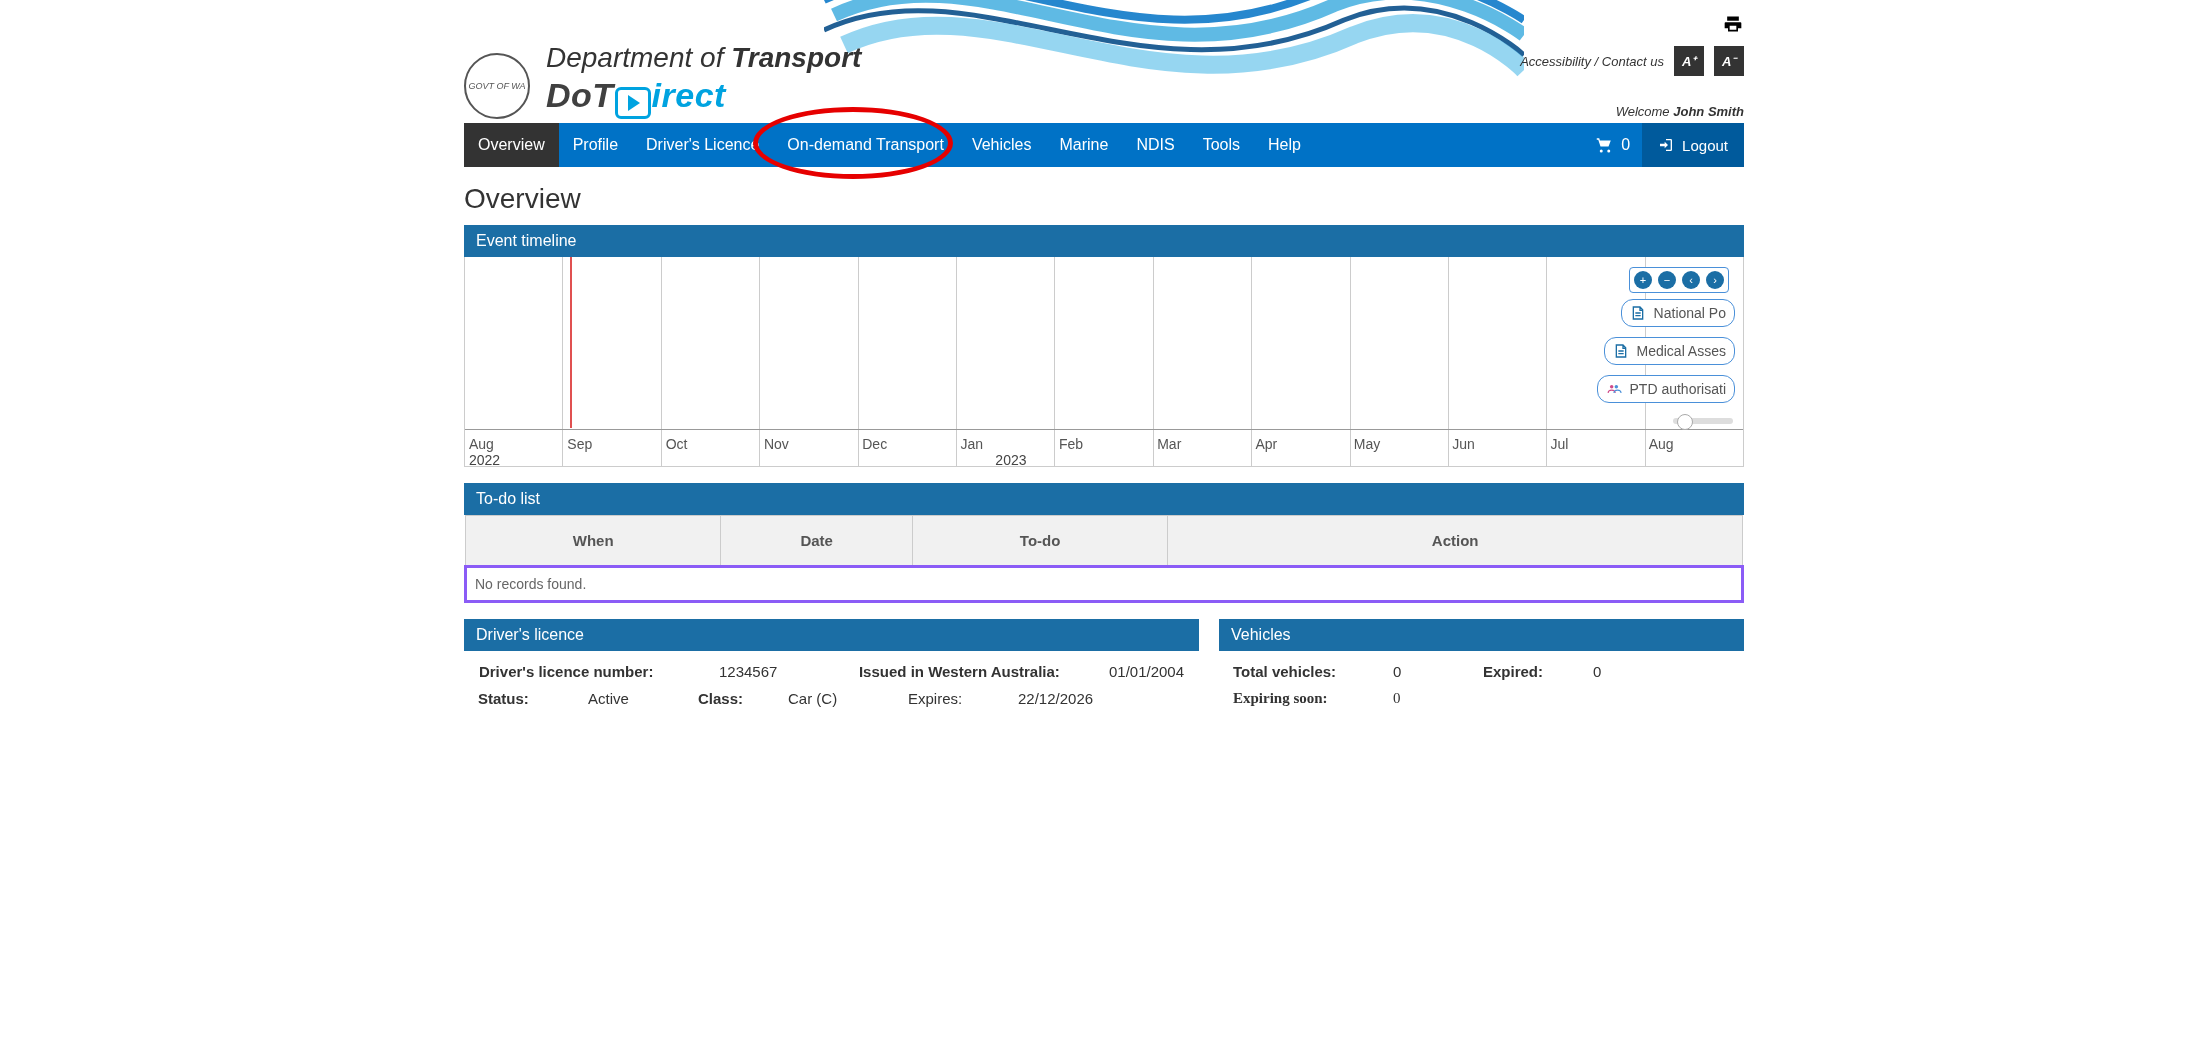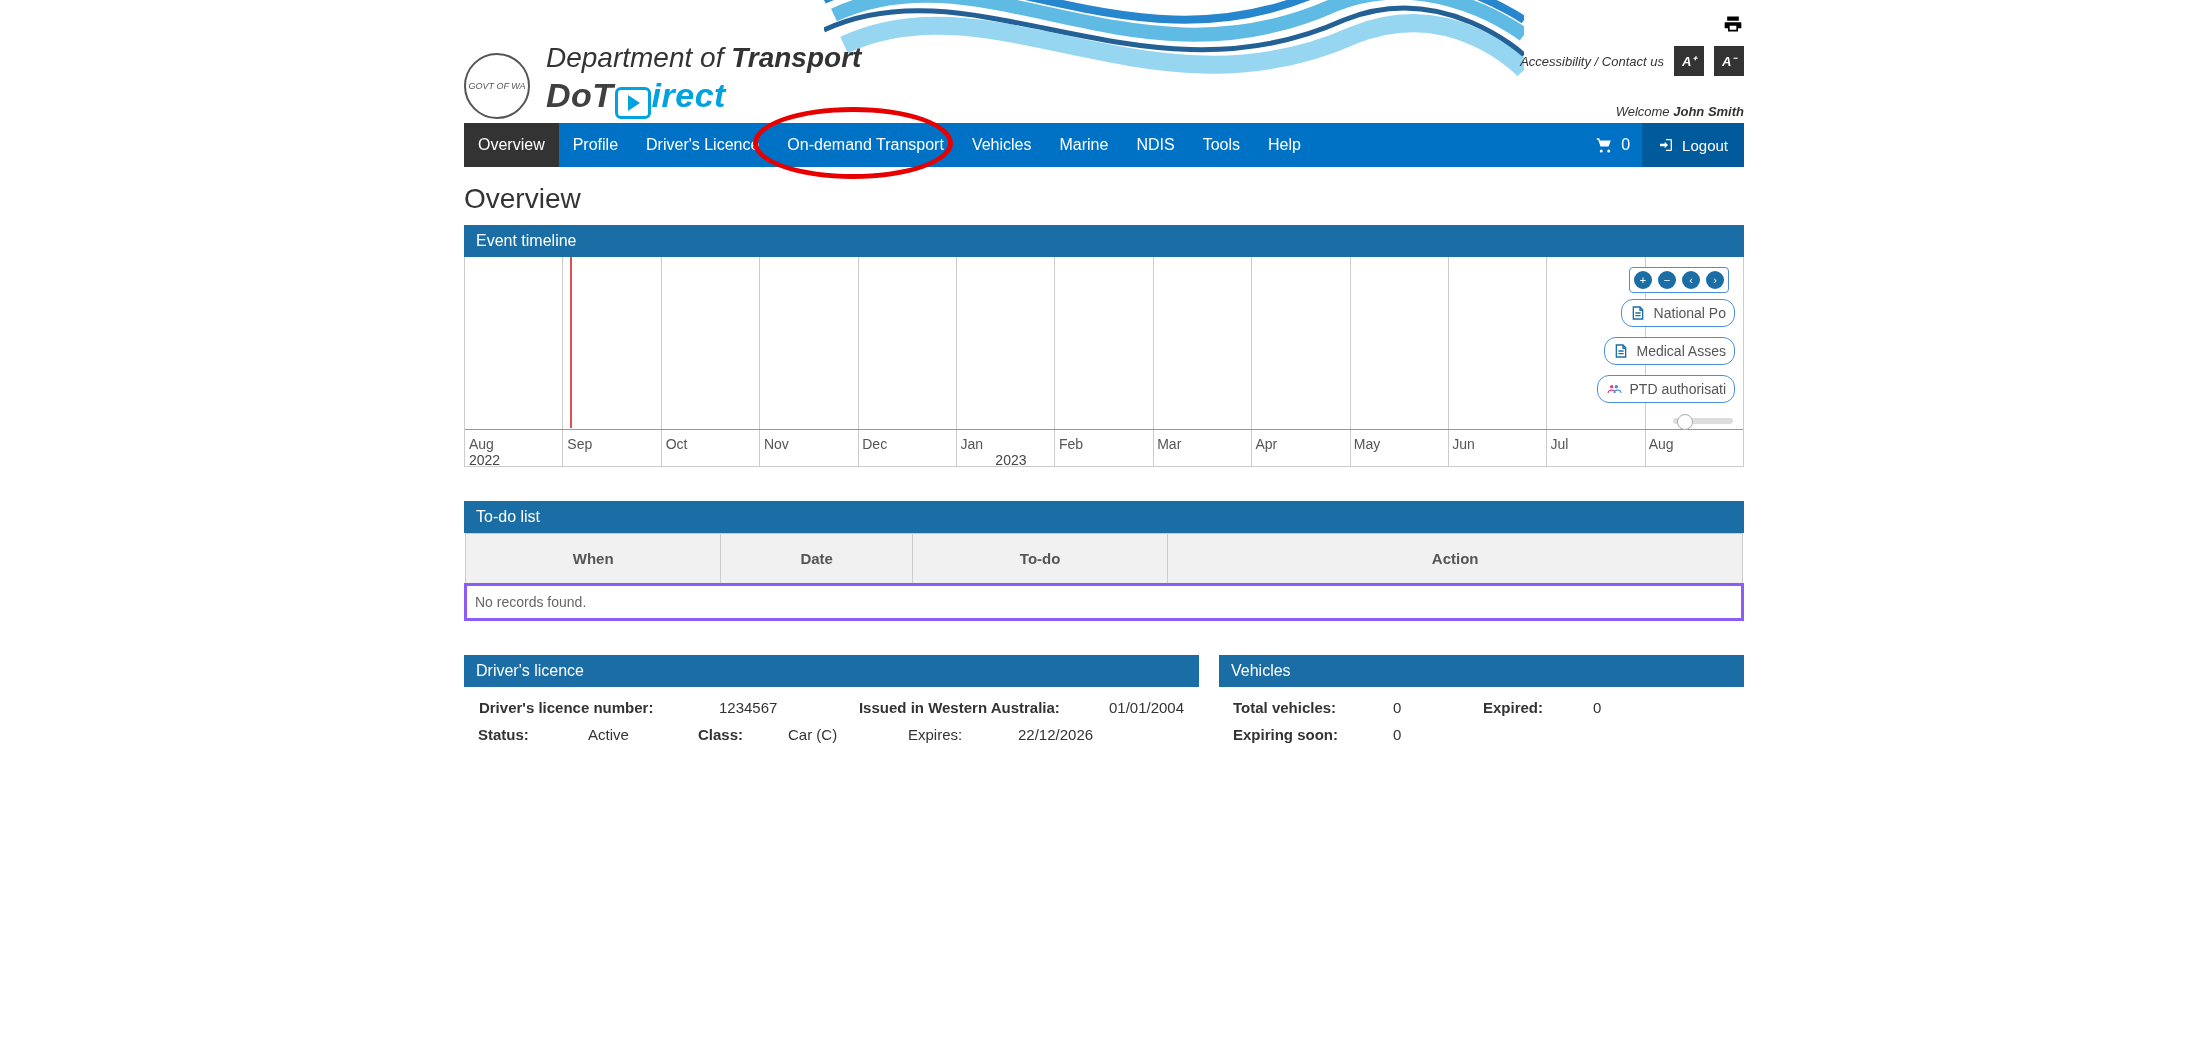--- a/index.html
+++ b/index.html
@@ -121,21 +121,21 @@
     width:200px;height:72px;
     left:289px;top:-16px;
     pointer-events:none;
     z-index:5;
   }
 
   
   h1.page-title { font-size:28px; font-weight:400; color:#333; margin:16px 0 10px; }
 
   
-  .panel { margin-bottom:34px; }
+  .panel { margin-bottom:16px; }
   .panel-header {
     background:#1b6ea5;
     color:#fff;
     padding:7px 12px;
     font-size:16px;
   }
   .panel-body { border:1px solid #ccc; border-top:none; }
 
   
   .timeline-body { position:relative; height:210px; background:#fff; }
@@ -383,21 +383,21 @@
 
     <div class="panel">
       <div class="panel-header">Vehicles</div>
       <div style="padding:12px 14px;font-size:15px;">
         <div style="display:flex;gap:30px;margin-bottom:10px;">
           <span style="font-weight:700;width:130px">Total vehicles:</span>
           <span style="width:60px">0</span>
           <span style="font-weight:700;width:80px">Expired:</span>
           <span>0</span>
         </div>
-        <div style="display:flex;gap:30px;">
+        <div style="display:flex;gap:30px;font-family:Liberation Serif, serif;">
           <span style="font-weight:700;width:130px">Expiring soon:</span>
           <span>0</span>
         </div>
       </div>
     </div>
   </div>
 
 </div>
 
 </body></html>

